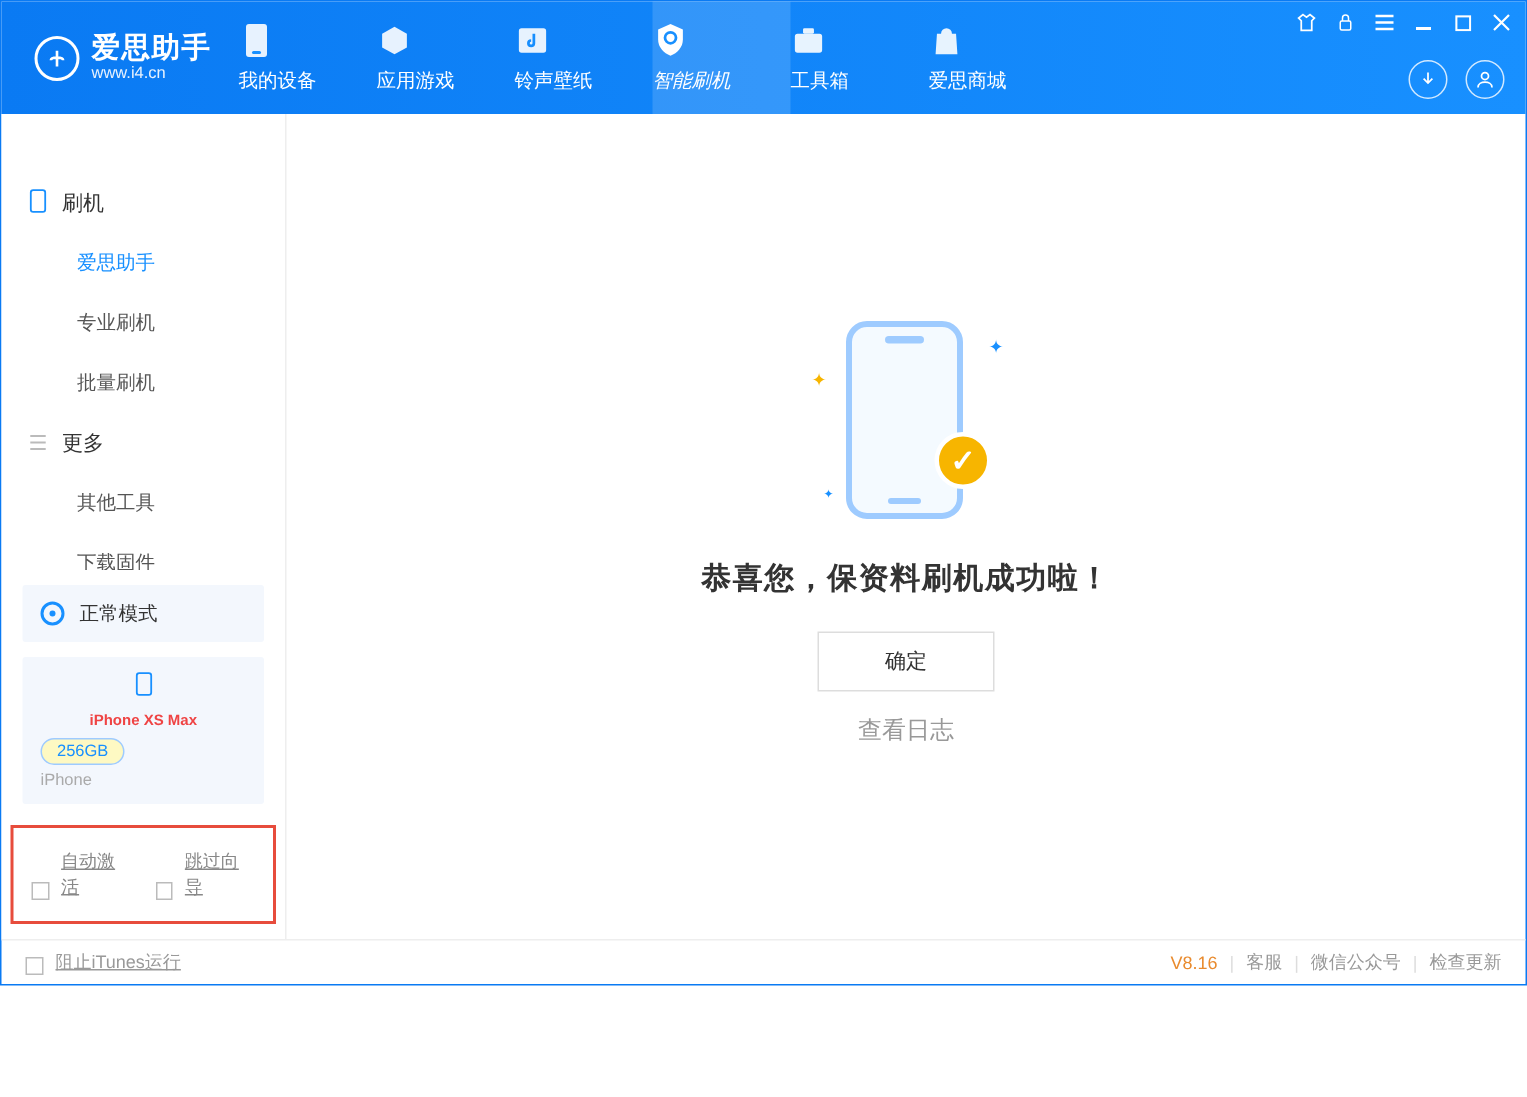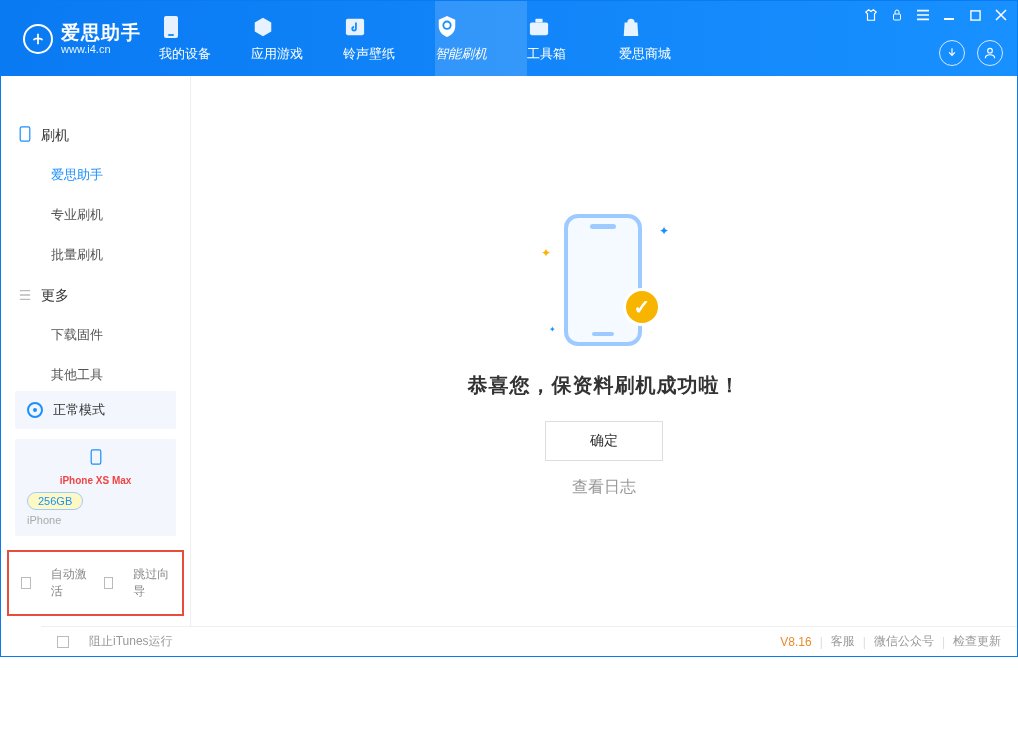--- a/index.html
+++ b/index.html
@@ -31,38 +31,38 @@
 .side-sub.active { color: #1890ff; }
 .side-device-area { padding: 10px 14px 6px 14px; }
 .mode-card { background: #f3f7fd; border-radius: 2px; padding: 10px 12px; display: flex; align-items: center; gap: 10px; margin-bottom: 10px; font-size: 13px; color: #333; }
 .mode-dot { width: 16px; height: 16px; border: 2px solid #1890ff; border-radius: 50%; position: relative; }
 .mode-dot::after { content: ""; position: absolute; width: 4px; height: 4px; background: #1890ff; border-radius: 50%; top: 4px; left: 4px; }
 .device-card { background: #f3f7fd; border-radius: 2px; padding: 10px 12px; }
 .device-row1 { display: flex; align-items: center; gap: 8px; font-size: 10px; font-weight: bold; color: #ef4444; flex-direction: column; }
 .device-badge { display: inline-block; margin-top: 6px; padding: 2px 10px; border: 1px solid #9ecbff; border-radius: 10px; font-size: 11px; color: #1890ff; background: #fef9c3; }
 .device-sub { margin-top: 4px; font-size: 11px; color: #aaa; }
 .checkbox-row { display: flex; gap: 16px; padding: 14px 12px; border: 2px solid #e74c3c; margin: 8px 6px 10px 6px; background: #fff; }
-.chk { display: flex; align-items: center; gap: 20px; font-size: 12px; color: #888; cursor: pointer; }
+.chk { display: flex; align-items: flex-end; gap: 8px; font-size: 12px; color: #888; cursor: pointer; text-decoration: underline; }
 .chk-box { width: 12px; height: 12px; border: 1px solid #bbb; }
 
 
 .main { flex: 1; display: flex; flex-direction: column; align-items: center; justify-content: center; position: relative; }
 .illus-wrap { position: relative; width: 150px; height: 150px; margin-bottom: 18px; }
 .phone { position: absolute; left: 35px; top: 10px; width: 78px; height: 132px; border: 4px solid #9ecbff; border-radius: 14px; background: #f4faff; }
 .phone::before { content: ""; position: absolute; top: 6px; left: 50%; transform: translateX(-50%); width: 26px; height: 5px; background: #9ecbff; border-radius: 3px; }
 .phone::after { content: ""; position: absolute; bottom: 6px; left: 50%; transform: translateX(-50%); width: 22px; height: 4px; background: #9ecbff; border-radius: 2px; }
 .check-circle { position: absolute; right: 18px; bottom: 28px; width: 38px; height: 38px; background: #f7b500; border-radius: 50%; border: 3px solid #fff; display: flex; align-items: center; justify-content: center; color: #fff; font-size: 20px; font-weight: bold; }
 .sparkle { position: absolute; color: #f7b500; font-size: 12px; }
 .sp1 { left: 12px; top: 42px; } .sp2 { right: 10px; top: 20px; color: #1890ff; } .sp3 { left: 20px; bottom: 20px; color: #1890ff; font-size: 8px; }
 .success-text { font-size: 20px; color: #333; font-weight: 600; letter-spacing: 1px; margin-bottom: 22px; }
 .ok-btn { padding: 10px 44px; border: 1px solid #ddd; background: #fff; font-size: 14px; color: #333; cursor: pointer; margin-bottom: 16px; }
 .log-link { font-size: 16px; color: #999; cursor: pointer; }
 
 
-.footer { height: 30px; border-top: 1px solid #eee; display: flex; align-items: center; padding: 0 16px; font-size: 12px; color: #999; margin-left: 40px; }
+.footer { height: 30px; border-top: 1px solid #eee; display: flex; align-items: center; padding: 0 16px; font-size: 12px; color: #999; }
 .footer .chk { color: #999; }
 .footer-right { margin-left: auto; display: flex; align-items: center; gap: 8px; }
 .footer-right .sep { color: #ddd; }
 .footer-right span[data-interactable="true"] { cursor: pointer; }
 .ver { color: #e98b2e; }
 </style>
 </head>
 <body>
 <div class="window" data-interactable="false">
 
@@ -192,22 +192,22 @@
         <div class="side-sub active" data-interactable="true">爱思助手</div>
         <div class="side-sub" data-interactable="true">专业刷机</div>
         <div class="side-sub" data-interactable="true">批量刷机</div>
 
         <div class="side-group-title" data-interactable="false">
           <span data-interactable="false"><svg width="12" height="12" viewBox="0 0 14 14" stroke="#bbb" stroke-width="1.5">
                 <path d="M1 2h12M1 7h12M1 12h12"></path>
               </svg></span>
           <span data-interactable="false">更多</span>
         </div>
+        <div class="side-sub" data-interactable="true">其他工具</div>
         <div class="side-sub" data-interactable="true">下载固件</div>
-        <div class="side-sub" data-interactable="true">其他工具</div>
         <div class="side-sub" data-interactable="true">高级功能</div>
       </div>
 
       <div class="side-device-area" data-interactable="false">
         <div class="mode-card" data-interactable="true">
           <span class="mode-dot" data-interactable="false"></span>
           <span data-interactable="false">正常模式</span>
         </div>
         <div class="device-card" data-interactable="true">
           <div class="device-row1" data-interactable="false">

